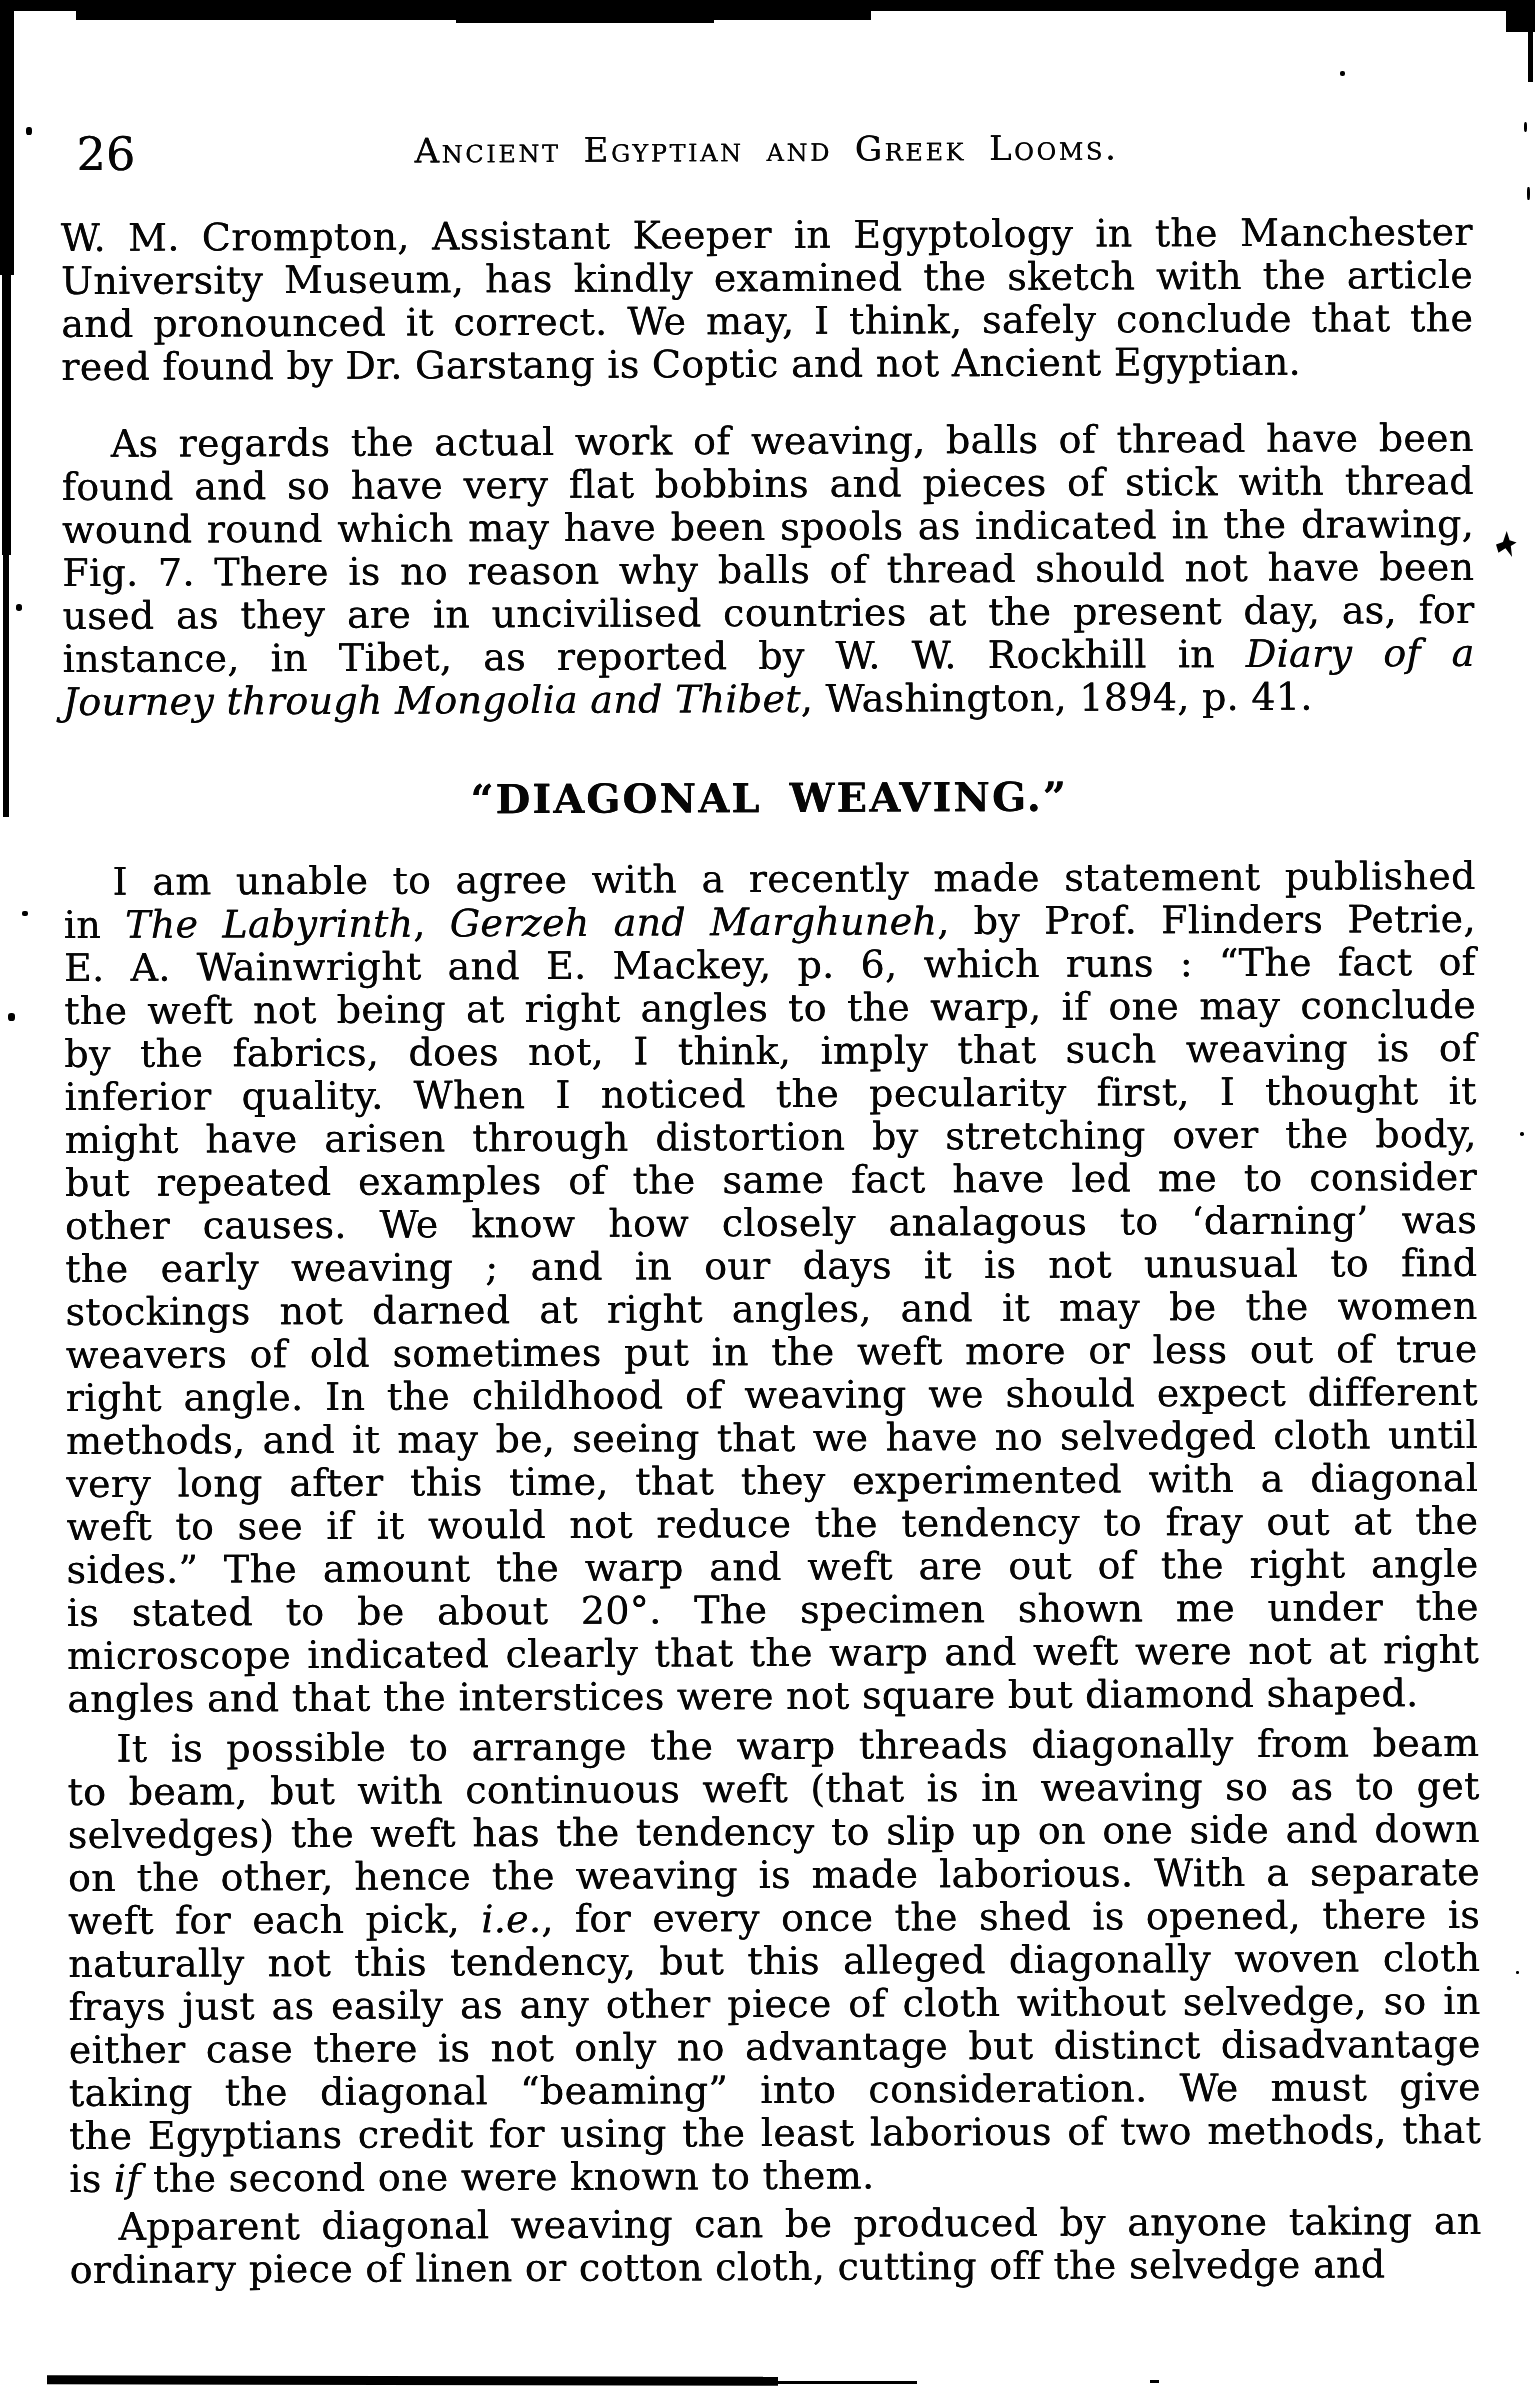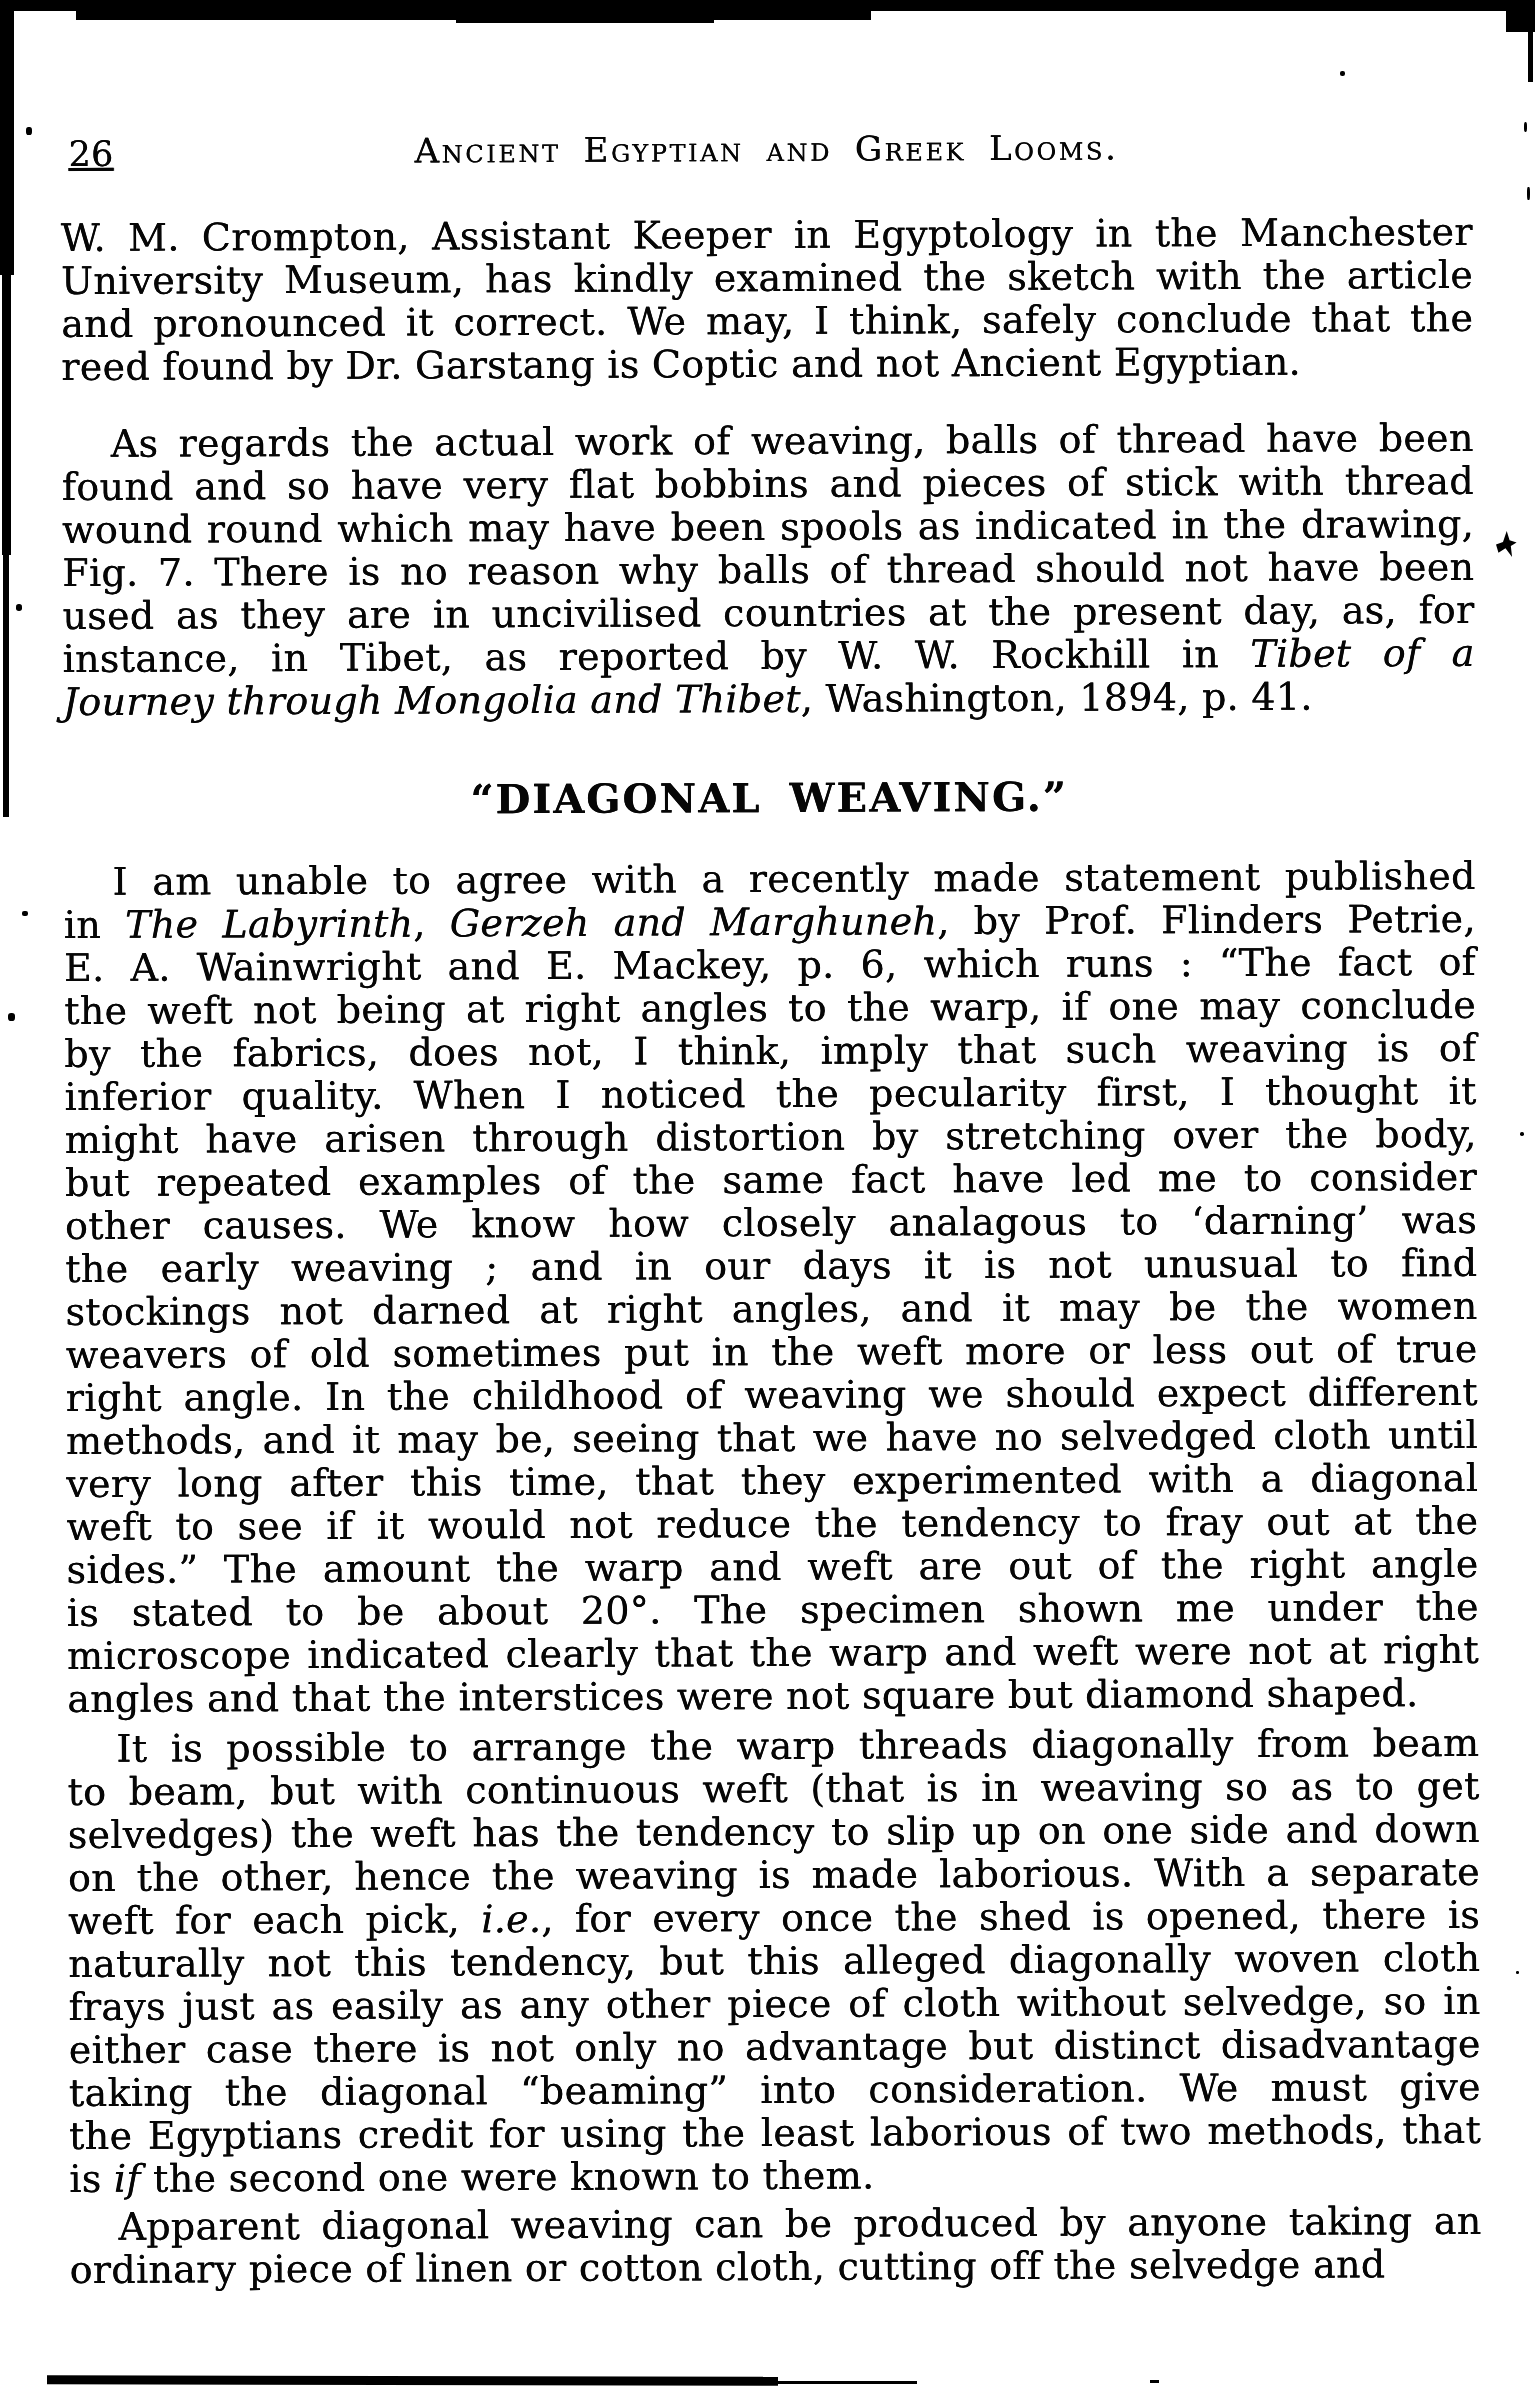--- a/index.html
+++ b/index.html
@@ -18,22 +18,22 @@
     left: 64px;
     top: 129px;
     width: 1412px;
     transform: rotate(-0.25deg);
     transform-origin: 50% 40%;
     text-shadow: 0.3px 0 0 #000;
     letter-spacing: 0.3px;
   }
   .page-header { position: relative; height: 45px; }
   .page-number {
-    position: absolute; left: 8px; top: 3.4px;
-    font-size: 35px; line-height: 38px; text-decoration: underline;
+    position: absolute; left: 16px; top: 3.4px;
+    font-size: 46px; line-height: 38px;
   }
   .running-header {
     display: block; text-align: center;
     font-variant: small-caps;
     font-size: 34px; line-height: 41px;
     letter-spacing: 2.6px; word-spacing: 9.5px;
   }
   .para { margin: 0; }
   .line {
     display: block;
@@ -125,21 +125,21 @@
         <span class="line"><span>University Museum, has kindly examined the sketch with the article</span></span>
         <span class="line"><span>and pronounced it correct. We may, I think, safely conclude that the</span></span>
         <span class="line last"><span>reed found by Dr. Garstang is Coptic and not Ancient Egyptian.</span></span>
       </div>
     <div class="para" id="p2">
         <span class="line indent"><span>As regards the actual work of weaving, balls of thread have been</span></span>
         <span class="line"><span>found and so have very flat bobbins and pieces of stick with thread</span></span>
         <span class="line"><span>wound round which may have been spools as indicated in the drawing,</span></span>
         <span class="line"><span>Fig. 7. There is no reason why balls of thread should not have been</span></span>
         <span class="line"><span>used as they are in uncivilised countries at the present day, as, for</span></span>
-        <span class="line"><span>instance, in Tibet, as reported by W. W. Rockhill in </span><span class="it">Tibet of a</span></span>
+        <span class="line"><span>instance, in Tibet, as reported by W. W. Rockhill in </span><span class="it">Diary of a</span></span>
         <span class="line last"><span class="it">Journey through Mongolia and Thibet</span><span>, Washington, 1894, p. 41.</span></span>
       </div>
 
     <h2 class="section-heading">“DIAGONAL WEAVING.”</h2>
 
     <div class="para" id="p3">
         <span class="line indent"><span>I am unable to agree with a recently made statement published</span></span>
         <span class="line"><span>in </span><span class="it">The Labyrinth</span><span>, </span><span class="it">Gerzeh and Marghuneh</span><span>, by Prof. Flinders Petrie,</span></span>
         <span class="line"><span>E. A. Wainwright and E. Mackey, p. 6, which runs : “The fact of</span></span>
         <span class="line"><span>the weft not being at right angles to the warp, if one may conclude</span></span>

